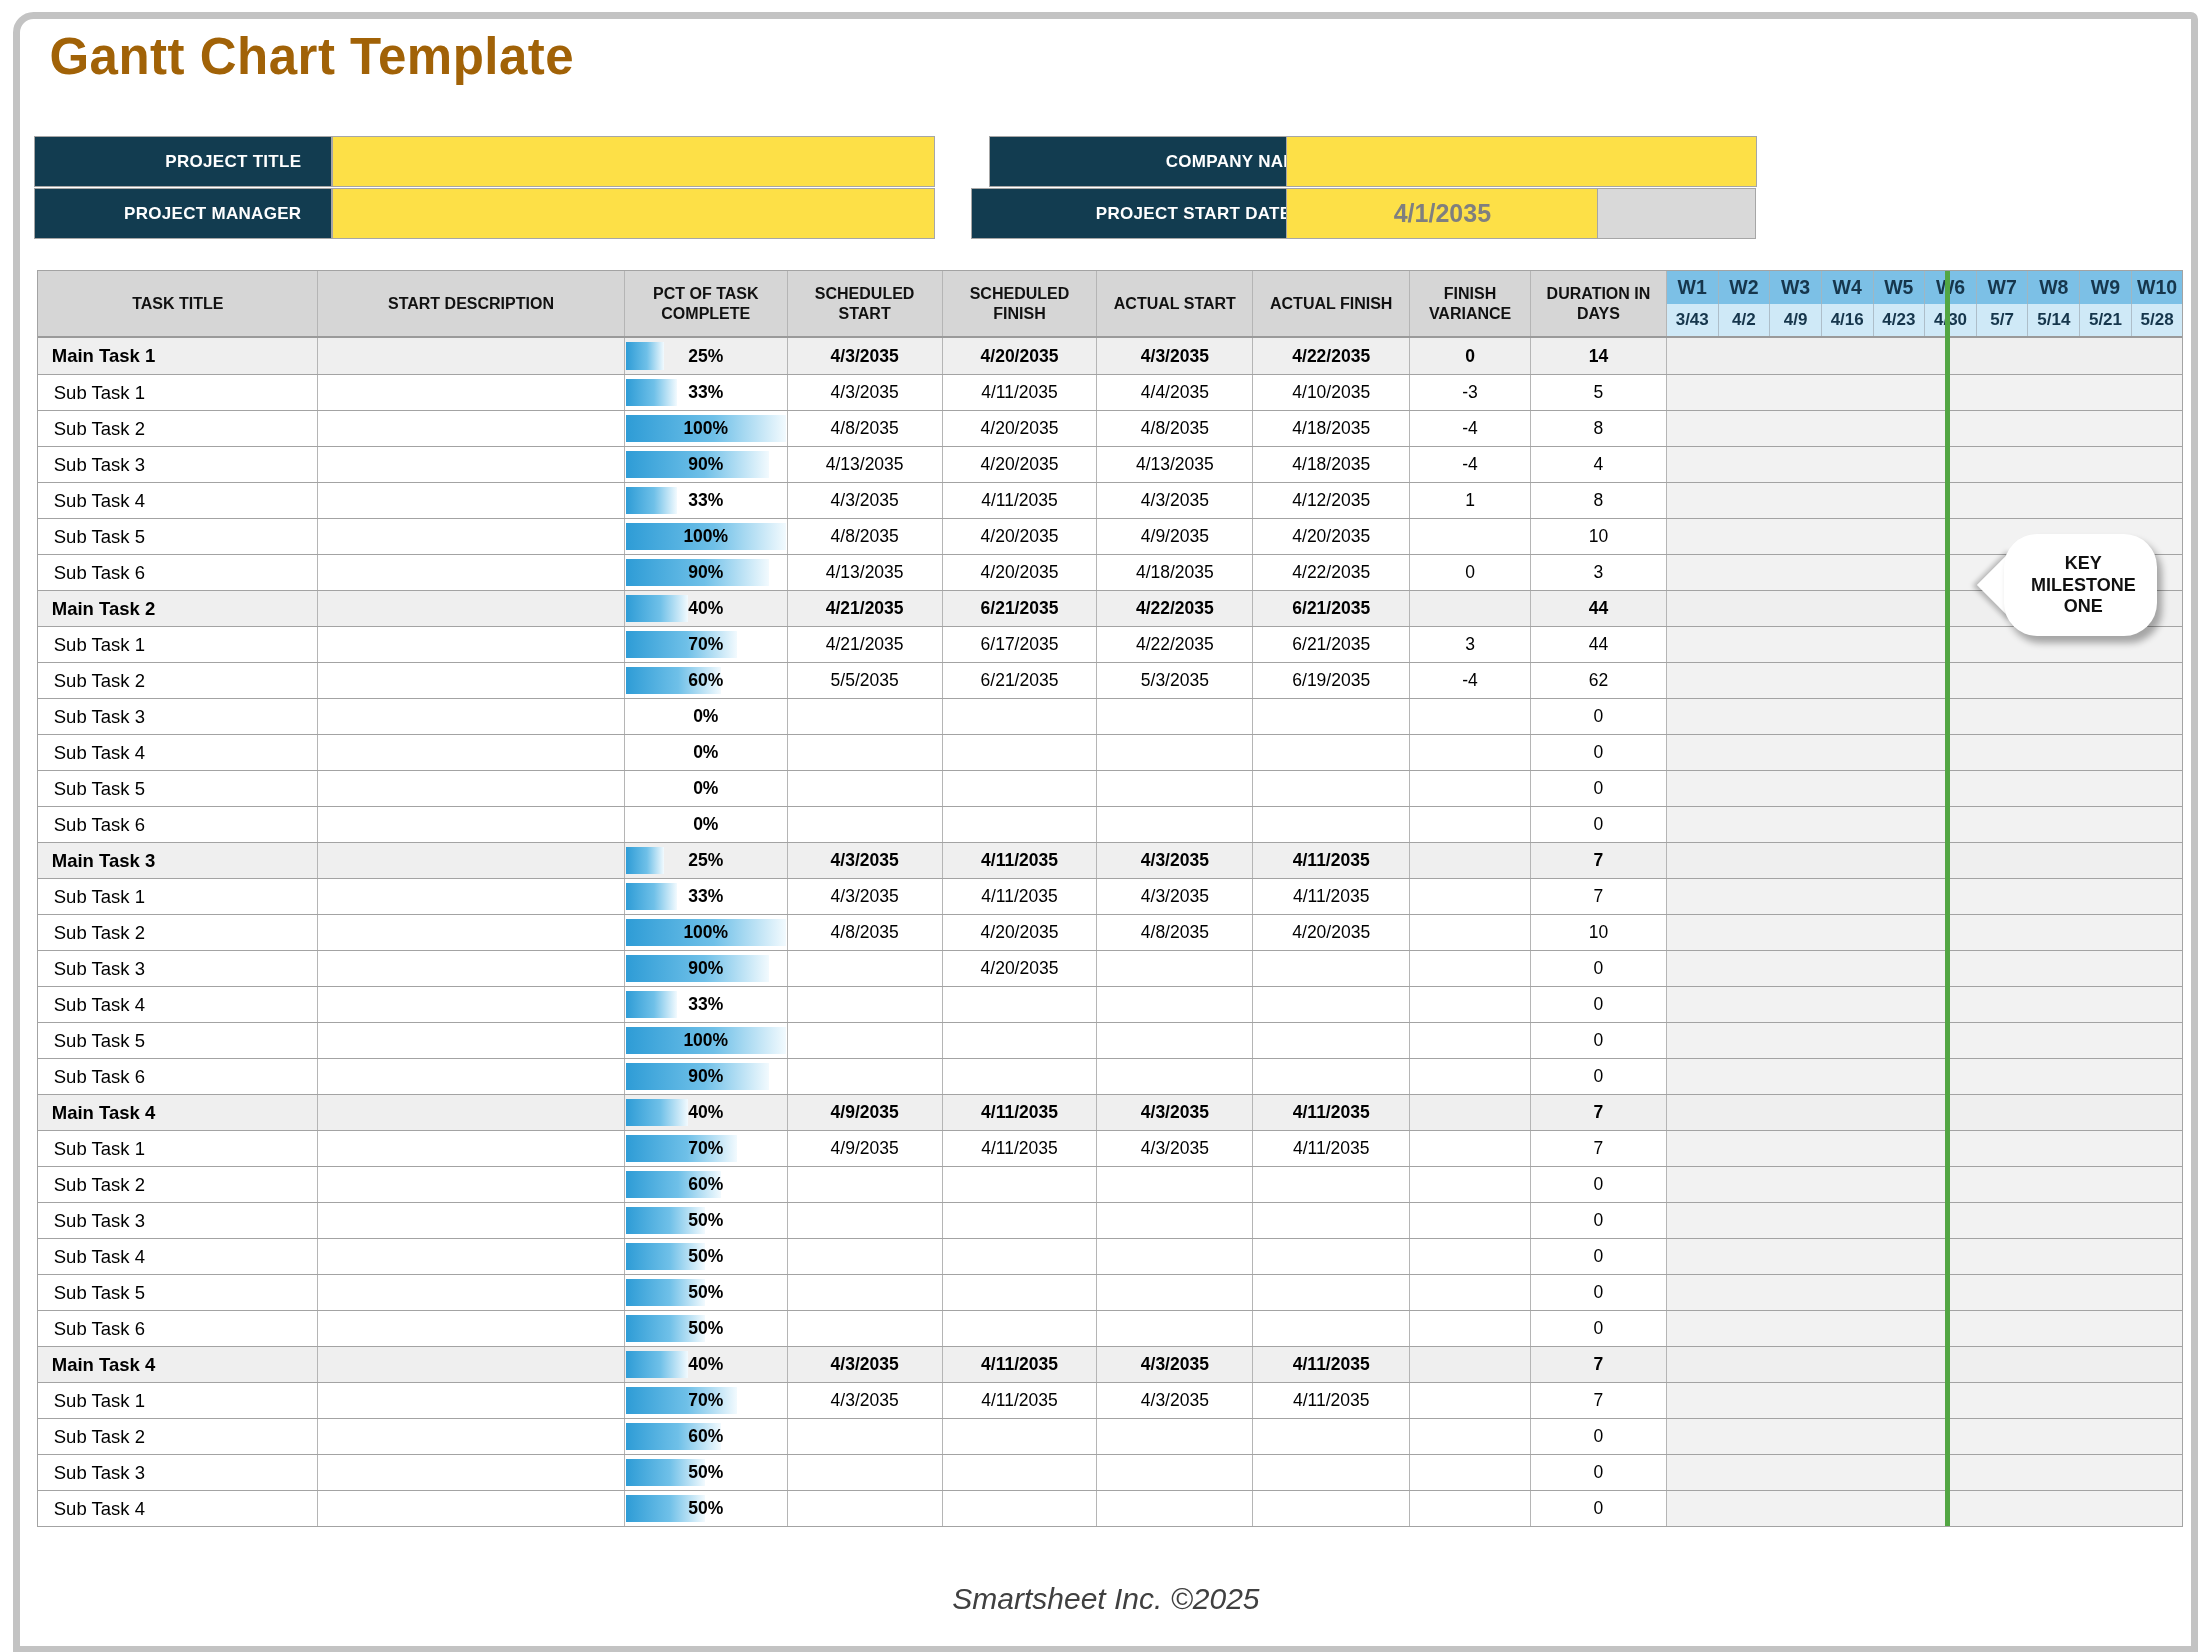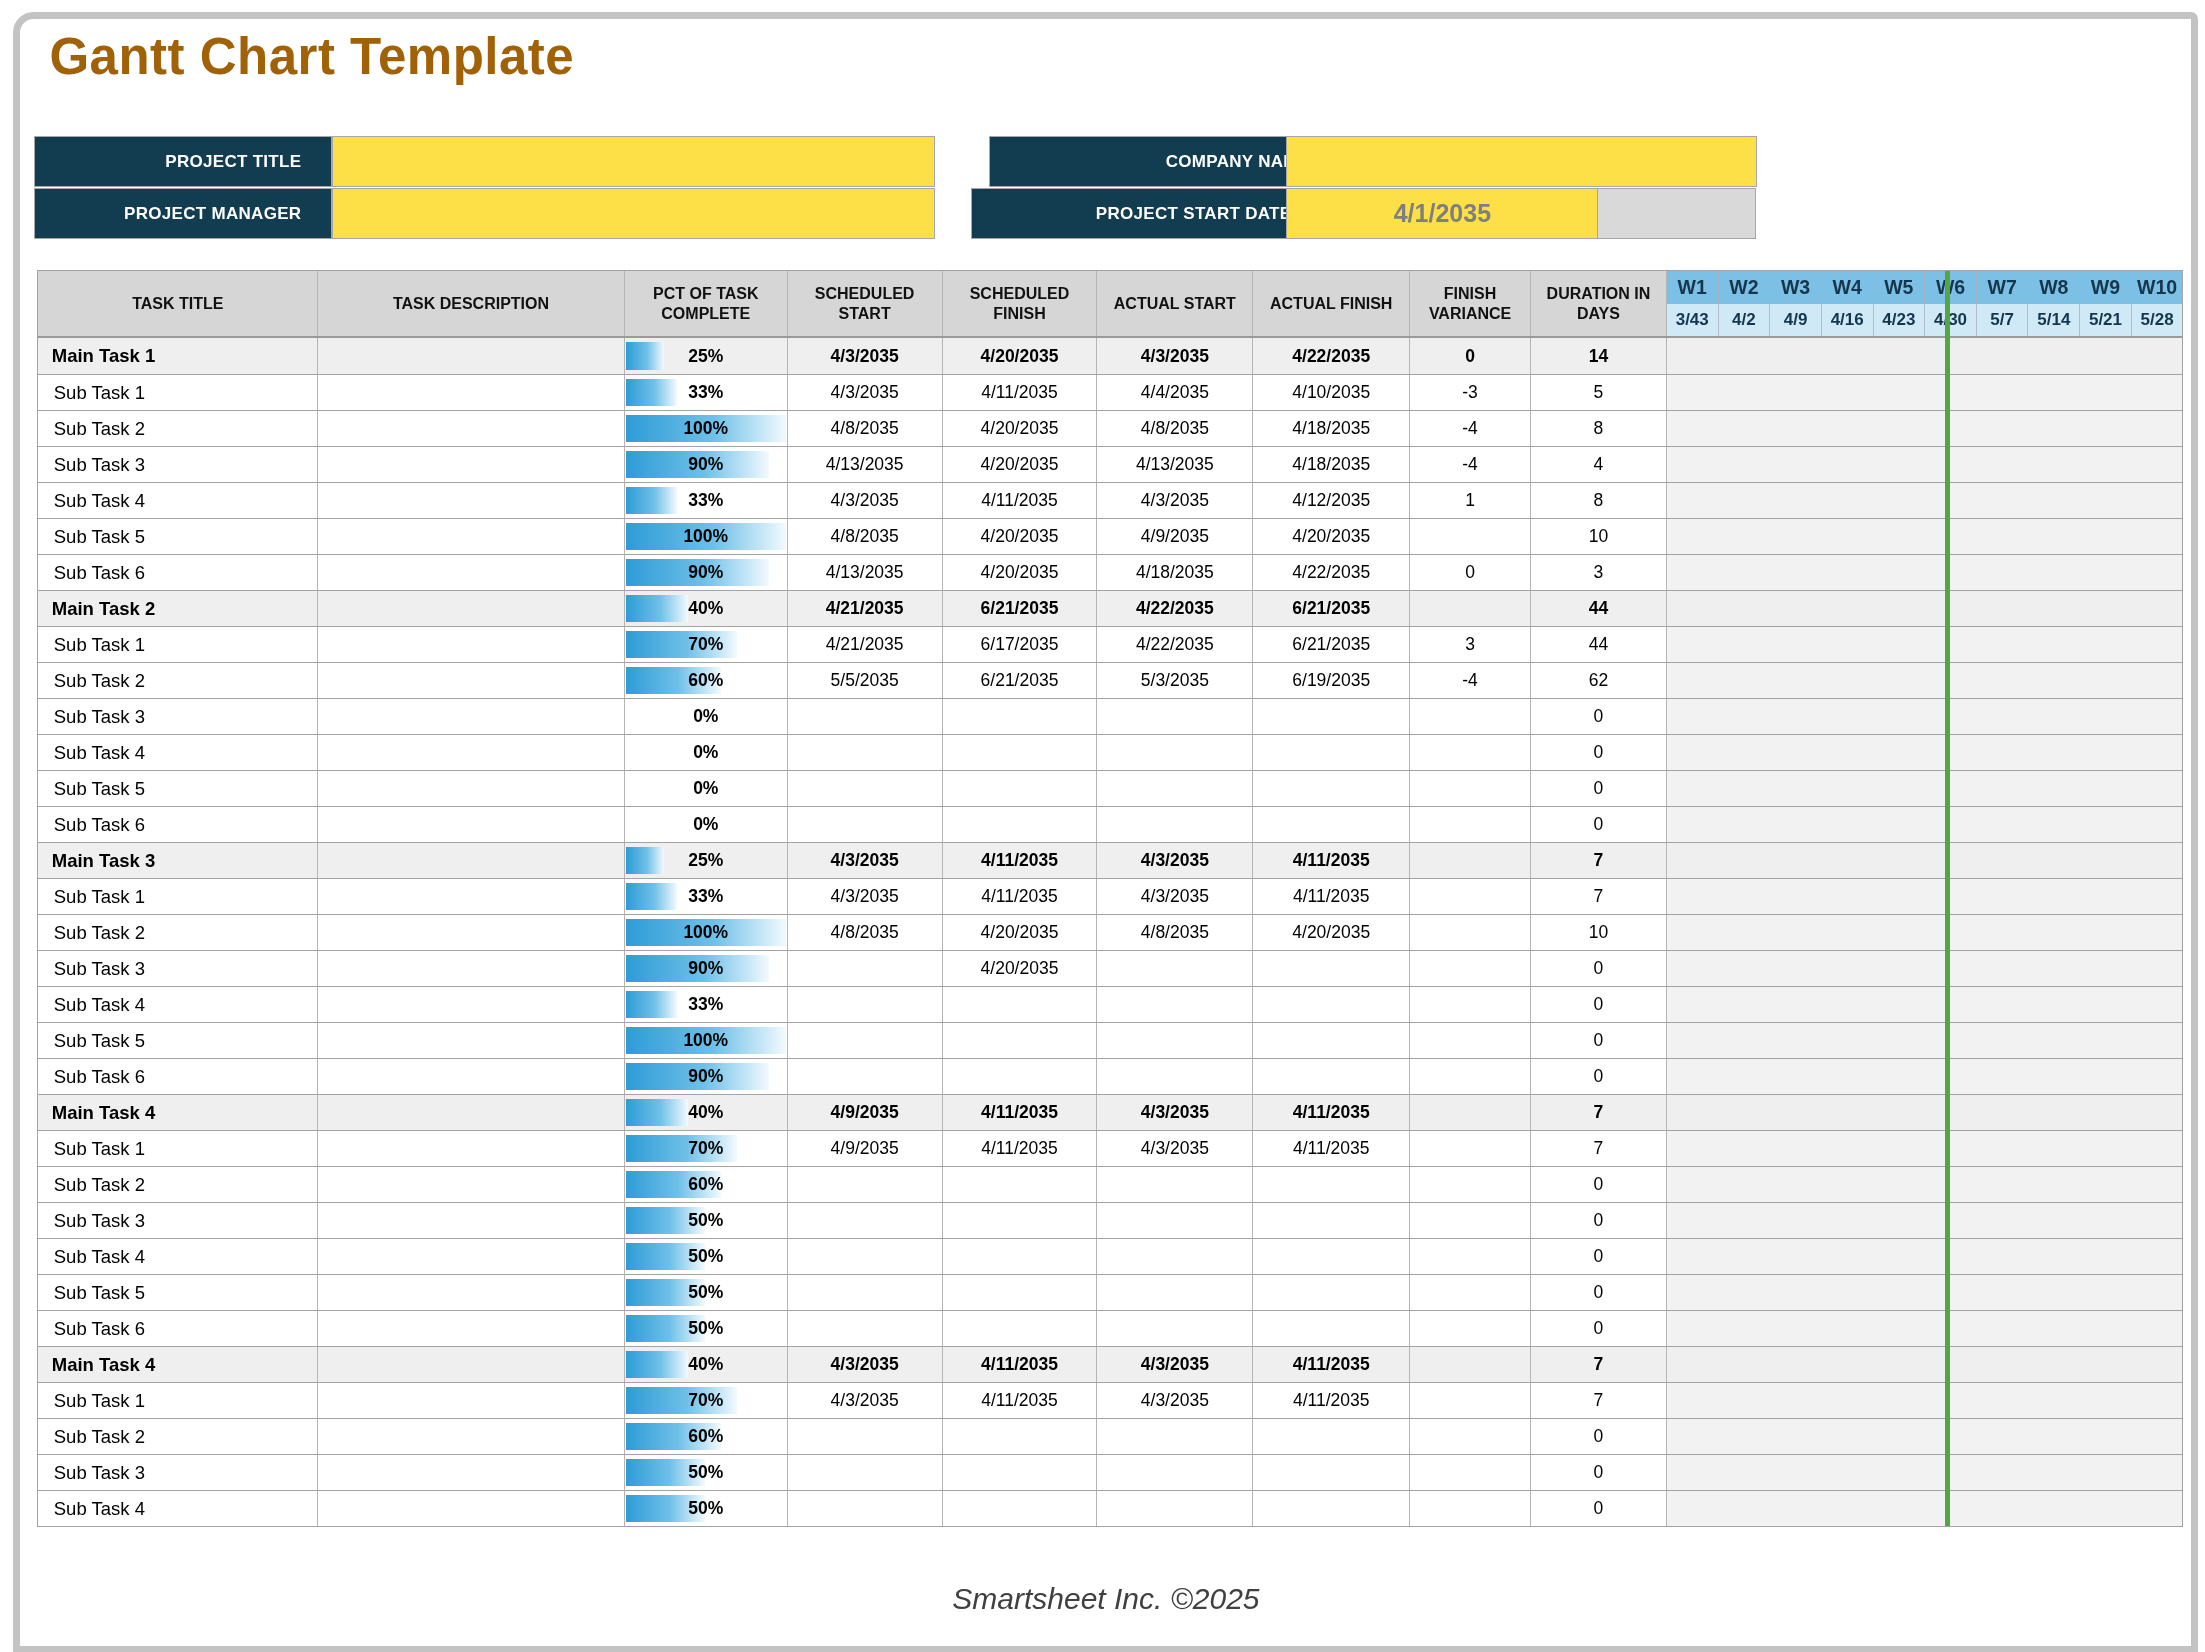--- a/index.html
+++ b/index.html
@@ -123,21 +123,21 @@
 
     <div class="info-cell info-label" style="left:14px; top:169px; width:298px; height:51px;">PROJECT MANAGER</div>
     <div class="info-cell info-value" style="left:312px; top:169px; width:603px; height:51px;"></div>
     <div class="info-cell info-label" style="left:951px; top:169px; width:351px; height:51px;">PROJECT START DATE</div>
     <div class="info-cell info-value date" style="left:1266px; top:169px; width:312px; height:51px;">4/1/2035</div>
     <div class="info-cell info-gray" style="left:1577px; top:169px; width:159px; height:51px;"></div>
 
     <div class="table">
       <div class="hrow" id="header-row">
           <div class="hcell col-0">TASK TITLE</div>
-          <div class="hcell col-1">TASK DESCRIPTION</div>
+          <div class="hcell col-1">START DESCRIPTION</div>
           <div class="hcell col-2">PCT OF TASK COMPLETE</div>
           <div class="hcell col-3">SCHEDULED START</div>
           <div class="hcell col-4">SCHEDULED FINISH</div>
           <div class="hcell col-5">ACTUAL START</div>
           <div class="hcell col-6">ACTUAL FINISH</div>
           <div class="hcell col-7">FINISH VARIANCE</div>
           <div class="hcell col-8">DURATION IN DAYS</div>
           <div class="hcell col-9 ghead">
             <div class="ghead-row">
               <div class="wcell">W1</div>
@@ -1017,18 +1017,23 @@
               <div class="g-cell"></div>
               <div class="g-cell"></div>
               <div class="g-cell"></div>
               <div class="g-cell"></div>
             </div>
           </div>
         </div>
       <div class="date-line"></div>
     </div>
 
+    <div class="callout">
+      <div class="callout-point"></div>
+      <div class="callout-bubble"></div>
+      <div class="callout-text">KEY MILESTONE ONE</div>
+    </div>
 
     <div class="footer">Smartsheet Inc. ©2025</div>
 
   </div>
 </div>
 
 
 </body></html>

